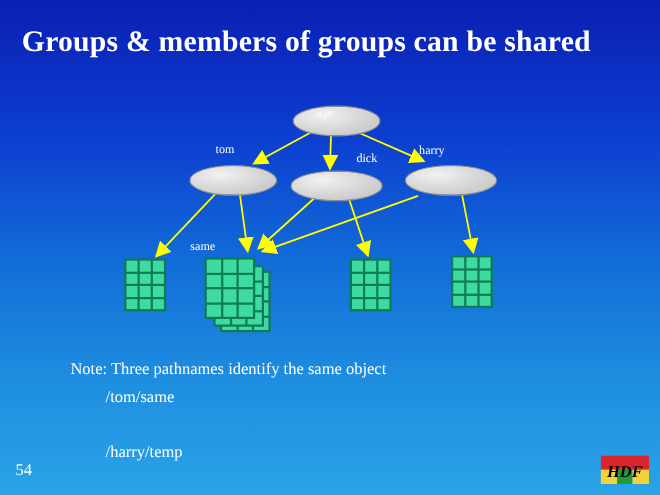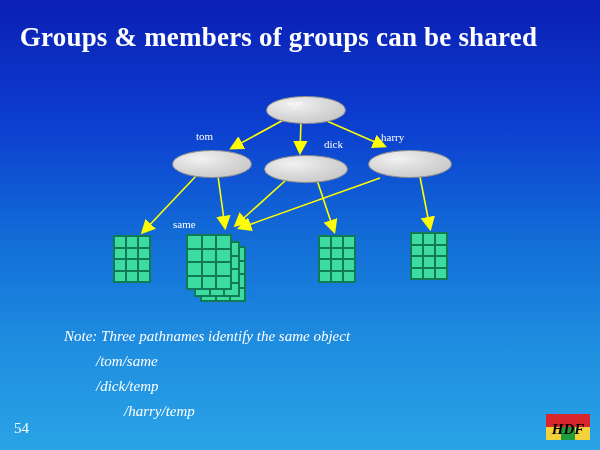--- a/index.html
+++ b/index.html
@@ -56,21 +56,20 @@
   }
   .grid .cell {
     background: #3ddba0;
   }
   .note {
     position: absolute;
     color: #ffffff;
     font-size: 15px;
     font-family: "Liberation Serif", serif;
     white-space: nowrap;
-    font-style: italic;
   }
   #pagenum {
     position: absolute;
     left: 14px;
     top: 420px;
     color: #ffffff;
     font-size: 15px;
     font-family: "Liberation Serif", serif;
   }
   #logo {
@@ -218,22 +217,21 @@
     <div class="cell"></div>
     <div class="cell"></div>
     <div class="cell"></div>
     <div class="cell"></div>
     <div class="cell"></div>
     <div class="cell"></div>
   </div>
 
   <div class="note" style="left:64px; top:328px;">Note: Three pathnames identify the same object</div>
   <div class="note" style="left:96px; top:353px;">/tom/same</div>
-  <div class="note" style="left:96px; top:378px;">/dick/temp</div>
-  <div class="note" style="left:96px; top:403px;margin-left:28px;">/harry/temp</div>
+  <div class="note" style="left:96px; top:403px;">/harry/temp</div>
 
   <div id="pagenum">54</div>
 
   <svg id="logo" viewBox="0 0 44 26">
     <rect x="0" y="0" width="44" height="13" fill="#d9262c"></rect>
     <rect x="0" y="13" width="15" height="13" fill="#f2d23a"></rect>
     <rect x="15" y="13" width="14" height="13" fill="#1f9b3c"></rect>
     <rect x="29" y="13" width="15" height="13" fill="#f2d23a"></rect>
     <text x="22" y="20" text-anchor="middle" font-family="Liberation Serif, serif" font-size="15" font-style="italic" font-weight="bold" fill="#000000">HDF</text>
   </svg>

